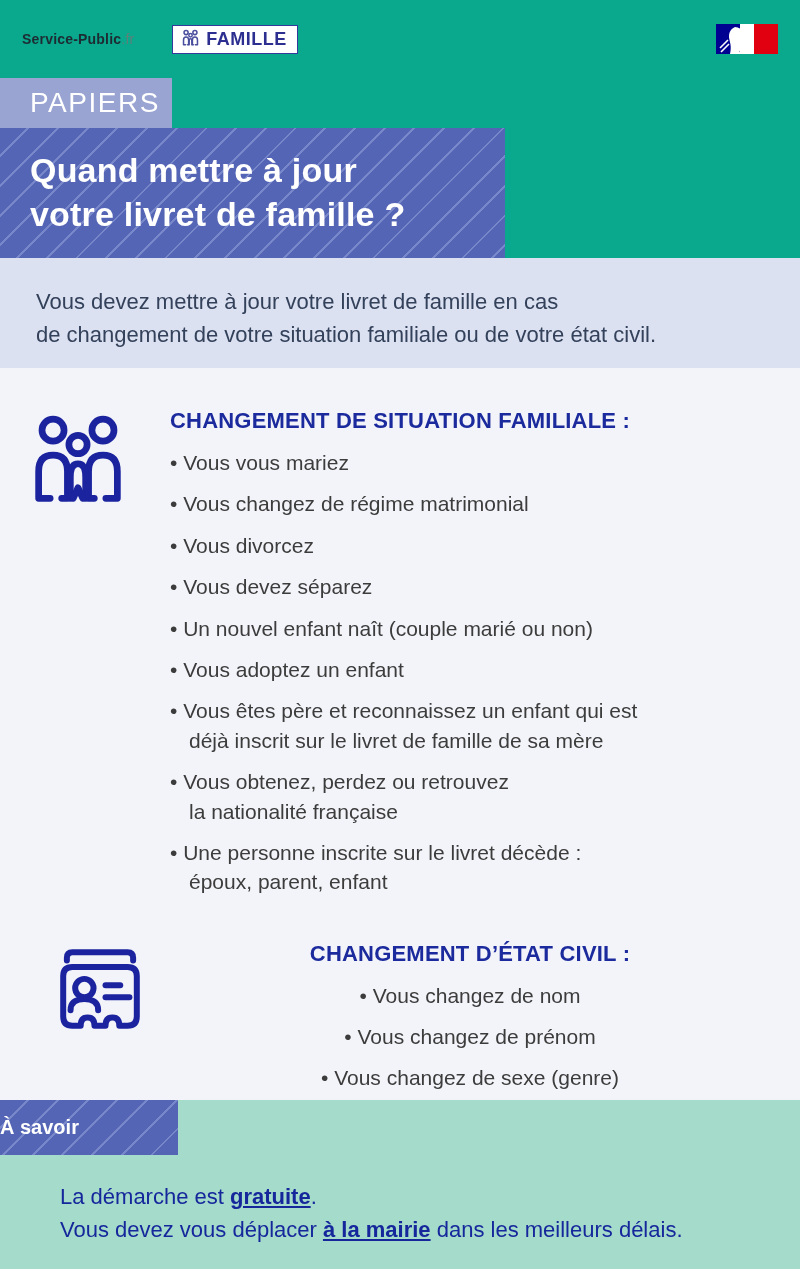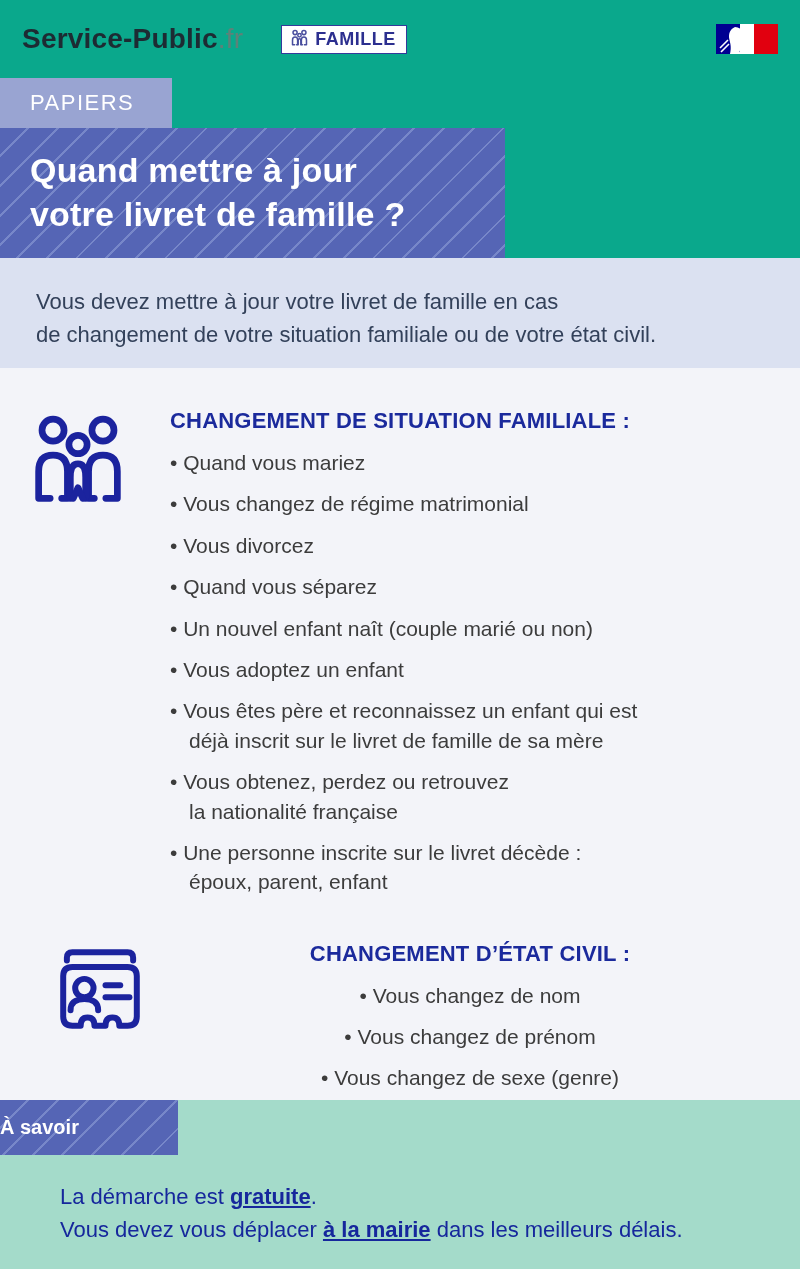--- a/index.html
+++ b/index.html
@@ -7,34 +7,34 @@
   body {
     font-family:"Liberation Sans", sans-serif;
     width:800px; height:1269px; overflow:hidden;
     background:#f3f4f9;
   }
   
   .topbar{
     height:78px; background:#0aa88c;
     display:flex; align-items:center; padding:0 22px;
   }
-  .brand{ font-size:28px; font-weight:bold; color:#1d2b33; letter-spacing:.2px; }
+  .brand{ font-size:14px; font-weight:bold; color:#1d2b33; letter-spacing:.2px; }
   .brand .tld{ font-weight:400; color:#5d8279; }
   .badge{
     margin-left:38px; background:#ffffff; border:1.5px solid #343a9b;
     display:inline-flex; align-items:center; gap:6px;
     padding:4px 10px 4px 8px; height:29px;
   }
   .badge-label{ font-size:18px; font-weight:bold; color:#2c2f8f; letter-spacing:.5px; }
   .flag{ margin-left:auto; line-height:0; }
   
   .papiers-row{ height:50px; background:#0aa88c; }
   .papiers{
     width:172px; height:50px; background:#99a4d2;
-    color:#ffffff; font-size:22px; font-weight:400; letter-spacing:1.5px;
+    color:#ffffff; font-size:28px; font-weight:400; letter-spacing:1.5px;
     display:flex; align-items:center; padding-left:30px;
   }
   
   .title-row{ height:130px; background:#0aa88c; }
   .hatch{
     background-color:#5565b5;
     background-image:repeating-linear-gradient(135deg,
       transparent 0, transparent 19px, #7787c9 19px, #7787c9 21px);
   }
   .title-box{
@@ -133,24 +133,24 @@
         <circle cx="50" cy="36" r="9.5"></circle>
         <path d="M21 92 H9 V64 Q9 47 24 47 Q39 47 39 64 V92 H33"></path>
         <path d="M79 92 H91 V64 Q91 47 76 47 Q61 47 61 64 V92 H67"></path>
         <path d="M42 92 V70 Q42 56 50 56 Q58 56 58 70 V92"></path>
         <path d="M45 92 L50 81 L55 92"></path>
       </svg>
     </div>
     <div class="content">
       <h2>CHANGEMENT DE SITUATION FAMILIALE :</h2>
       <ul class="bullets">
-        <li>Quand vous mariez</li>
+        <li>Vous vous mariez</li>
         <li>Vous changez de régime matrimonial</li>
         <li>Vous divorcez</li>
-        <li>Quand vous séparez</li>
+        <li>Vous devez séparez</li>
         <li>Un nouvel enfant naît (couple marié ou non)</li>
         <li>Vous adoptez un enfant</li>
         <li>Vous êtes père et reconnaissez un enfant qui est
 déjà inscrit sur le livret de famille de sa mère</li>
         <li>Vous obtenez, perdez ou retrouvez
 la nationalité française</li>
         <li>Une personne inscrite sur le livret décède :
 époux, parent, enfant</li>
       </ul>
     </div>

